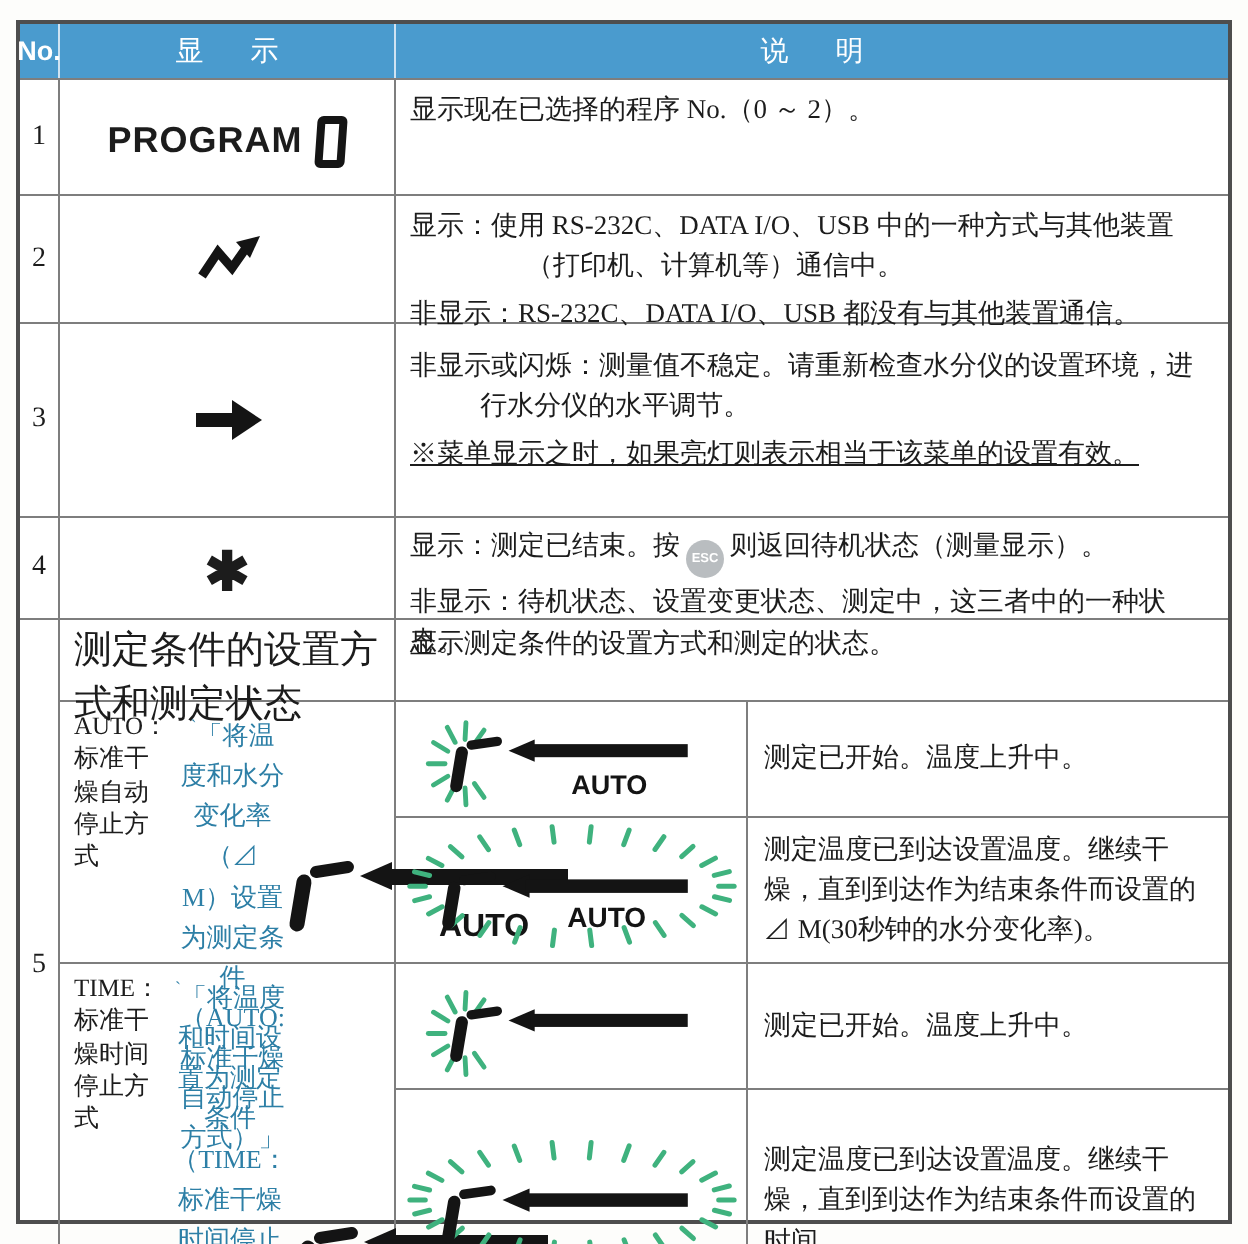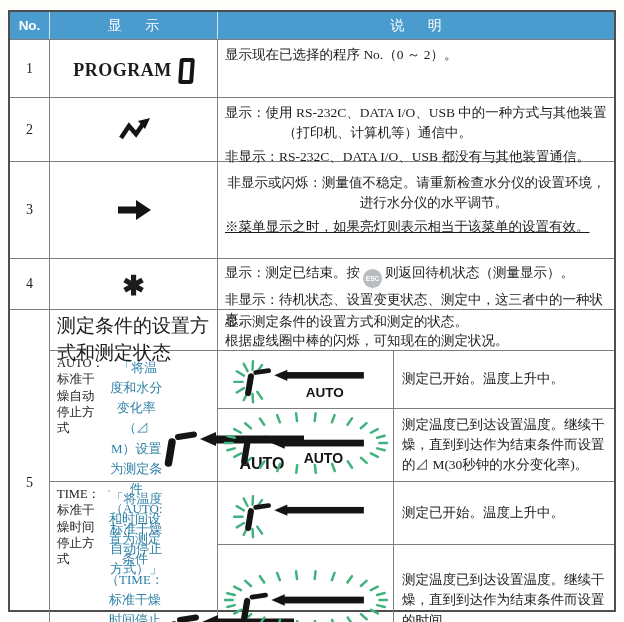--- a/index.html
+++ b/index.html
@@ -6,40 +6,40 @@
   html,body { width:624px; height:622px; background:#f6f6f4; }
   body { font-family:"Liberation Serif", serif; color:#1c1c1c; -webkit-font-smoothing:antialiased; }
 
   .page { position:absolute; left:0; top:0; width:624px; height:622px; background:#fdfdfb; }
   .tbl { position:absolute; left:8px; top:10px; width:608px; height:602px;
          border:2px solid #4e4e4e; display:flex; flex-direction:column; background:#fff; }
 
   .row { display:flex; flex:none; border-bottom:1px solid #7e7e7e; }
   .row.last { border-bottom:none; }
 
-  .c-no   { flex:none; width:40px;  border-right:1px solid #7e7e7e; display:flex; align-items:center; justify-content:center; font-size:14px; }
+  .c-no   { flex:none; width:20px;  border-right:1px solid #7e7e7e; display:flex; align-items:center; justify-content:center; font-size:14px; }
   .c-disp { flex:none; width:168px; border-right:1px solid #7e7e7e; display:flex; align-items:center; justify-content:center; }
   .c-desc { flex:1 1 auto; padding:5px 6px 4px 7px; font-size:13.5px; line-height:1.48; }
 
   
   .hdr { height:28px; background:#4a9bce; color:#fff; border-bottom:1px solid #7e7e7e; }
   .hdr .c-no   { font-family:"Liberation Sans",sans-serif; font-weight:bold; font-size:13.5px; border-right:1px solid #cfe3f2; }
   .hdr .c-disp { letter-spacing:10px; text-indent:10px; font-size:14px; border-right:1px solid #cfe3f2; }
   .hdr .c-hdesc{ flex:1; display:flex; align-items:center; justify-content:center; letter-spacing:10px; text-indent:10px; font-size:14px; }
 
   .r1 { height:58px; } .r2 { height:64px; } .r3 { height:97px; } .r4 { height:51px; }
   .r5 { flex:1 1 auto; }
 
   .line { display:block; }
   .hang4 { padding-left:4.3em; text-indent:-4.3em; }
   .hang26 { padding-left:2.6em; text-indent:-2.6em; }
 
   
   .prog { display:flex; align-items:center; gap:7px; transform:translateY(2px); }
-  .prog-word { font-family:Liberation Serif, serif; font-weight:bold; font-size:18px; letter-spacing:0.5px; }
+  .prog-word { font-family:Liberation Sans, sans-serif; font-weight:bold; font-size:18px; letter-spacing:0.5px; }
   .seg0 { display:inline-block; width:15px; height:26px; border:4.5px solid #151515; border-radius:3px; transform:skewX(-4deg); }
 
   
   .asterisk { font-size:27px; font-weight:bold; line-height:1; transform:translateY(2px); }
 
   .esc { display:inline-flex; align-items:center; justify-content:center; width:19px; height:19px; border-radius:50%;
          background:#b9bdc0; color:#fff; font-family:"Liberation Sans",sans-serif; font-weight:bold; font-size:6.5px;
          vertical-align:-4px; margin:0 3px; }
 
   
@@ -112,21 +112,21 @@
 
   <div class="row r3">
     <div class="c-no">3</div>
     <div class="c-disp">
       <svg width="36" height="20" viewBox="0 0 36 20">
         <rect x="2" y="6.5" width="19" height="7" fill="#141414"></rect>
         <polygon points="20,0 20,20 35,10" fill="#141414"></polygon>
       </svg>
     </div>
     <div class="c-desc" style="padding-top:7px;">
-      <span class="line hang26" style="margin-top:4px;text-align:center;">非显示或闪烁：测量值不稳定。请重新检查水分仪的设置环境，进行水分仪的水平调节。</span>
+      <span class="line hang26" style="margin-top:4px;">非显示或闪烁：测量值不稳定。请重新检查水分仪的设置环境，进行水分仪的水平调节。</span>
       <span class="line" style="margin-top:4px;text-decoration:underline;">※菜单显示之时，如果亮灯则表示相当于该菜单的设置有效。</span>
     </div>
   </div>
 
   <div class="row r4">
     <div class="c-no">4</div>
     <div class="c-disp">
       <span class="asterisk">✱</span>
     </div>
     <div class="c-desc" style="padding-top:4px;">
@@ -138,21 +138,20 @@
   </div>
 
   <div class="row r5 last">
     <div class="c-no">5</div>
     <div class="r5wrap">
 
       <div class="r5head">
         <div class="dtitle">测定条件的设置方式和测定状态</div>
         <div class="dtext">
           <span class="line">显示测定条件的设置方式和测定的状态。</span>
-          <span class="line">根据虚线圈中棒的闪烁，可知现在的测定状况。</span>
         </div>
       </div>
 
       <div class="r5body">
 
         <div class="modecol">
           <div class="modeblock autoB">
             <div class="modehead">AUTO：标准干燥自动停止方式</div>
             <div class="modenote"><span class="refmark">`</span><span>「将温度和水分变化率（⊿ M）设置为测定条件（AUTO: 标准干燥自动停止方式）」</span></div>
             <div class="modeicon">

